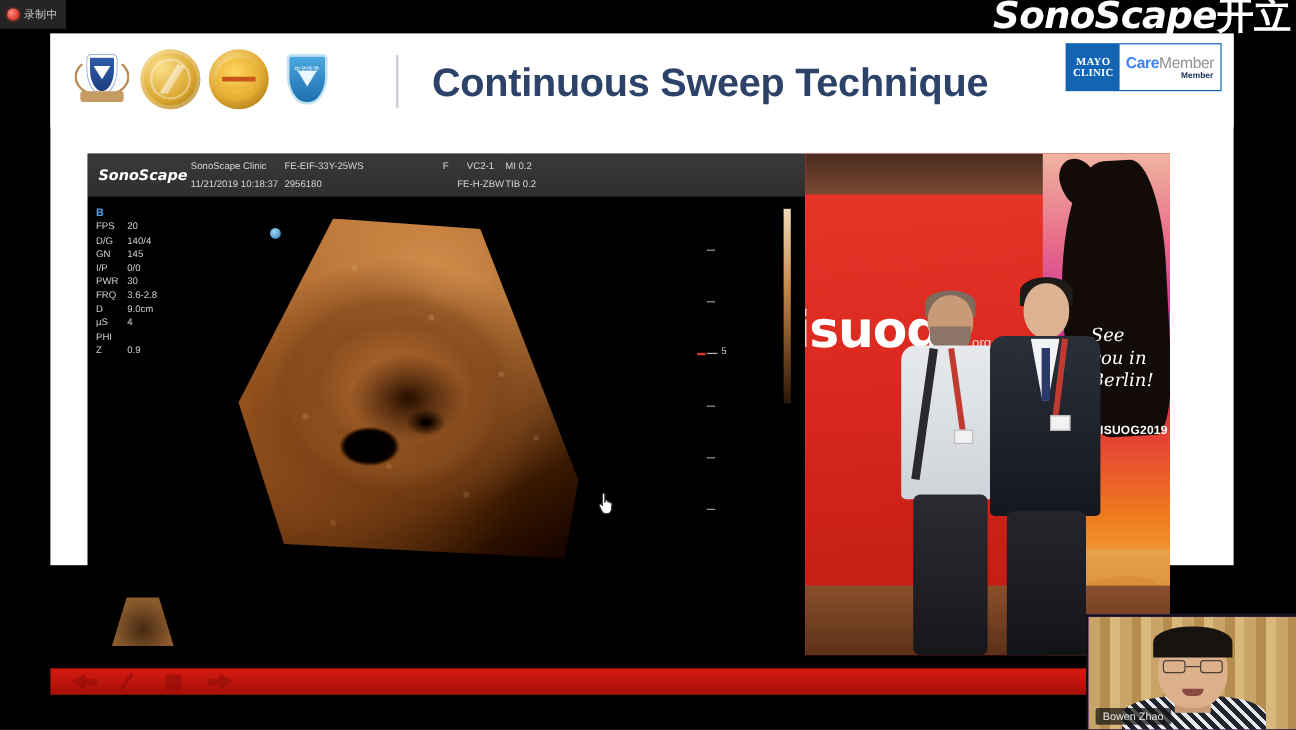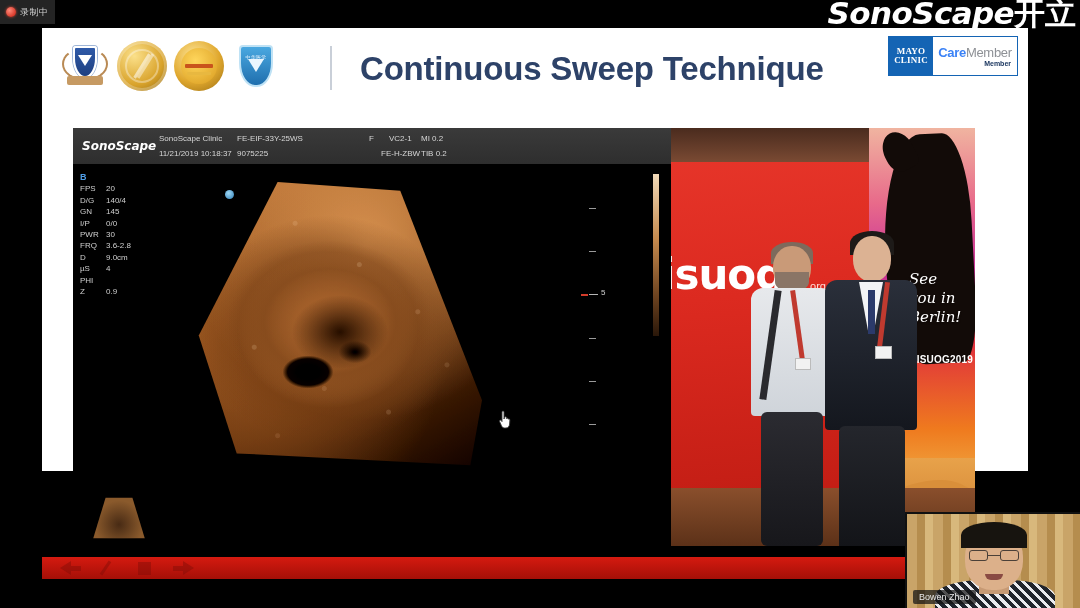--- a/index.html
+++ b/index.html
@@ -316,21 +316,21 @@
       </div>
     </div>
 
     <div class="us">
 
       <div class="us-head">
         <div class="sono">SonoScape</div>
         <div class="c r1 c-clinic">SonoScape Clinic</div>
         <div class="c r2 c-date">11/21/2019 10:18:37</div>
         <div class="c r1 c-exam">FE-EIF-33Y-25WS</div>
-        <div class="c r2 c-id">9075225</div>
+        <div class="c r2 c-id">2956180</div>
         <div class="c r1 c-sex">F</div>
         <div class="c r1 c-probe">VC2-1</div>
         <div class="c r1 c-mi">MI 0.2</div>
         <div class="c r2 c-preset">FE-H-ZBW</div>
         <div class="c r2 c-tib">TIB 0.2</div>
       </div>
 
       <div class="us-body">
 
         <div class="params">

